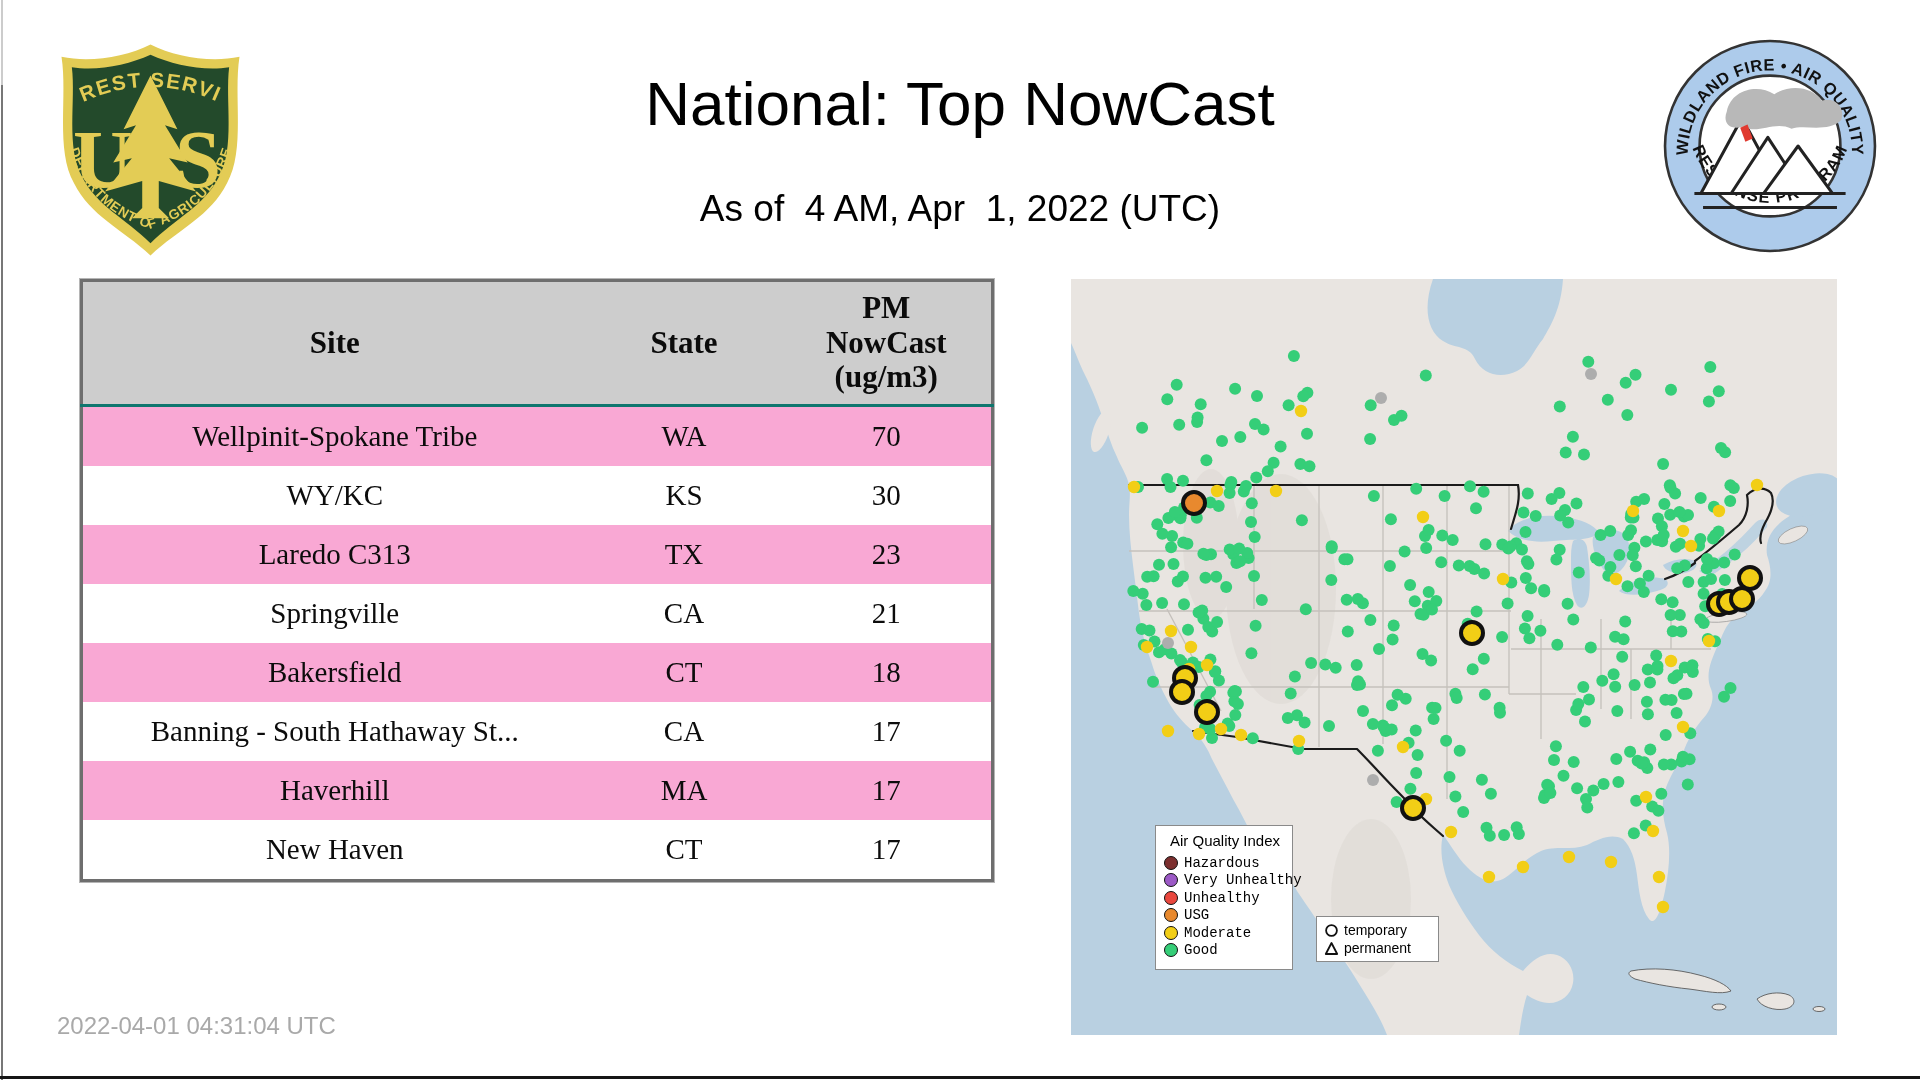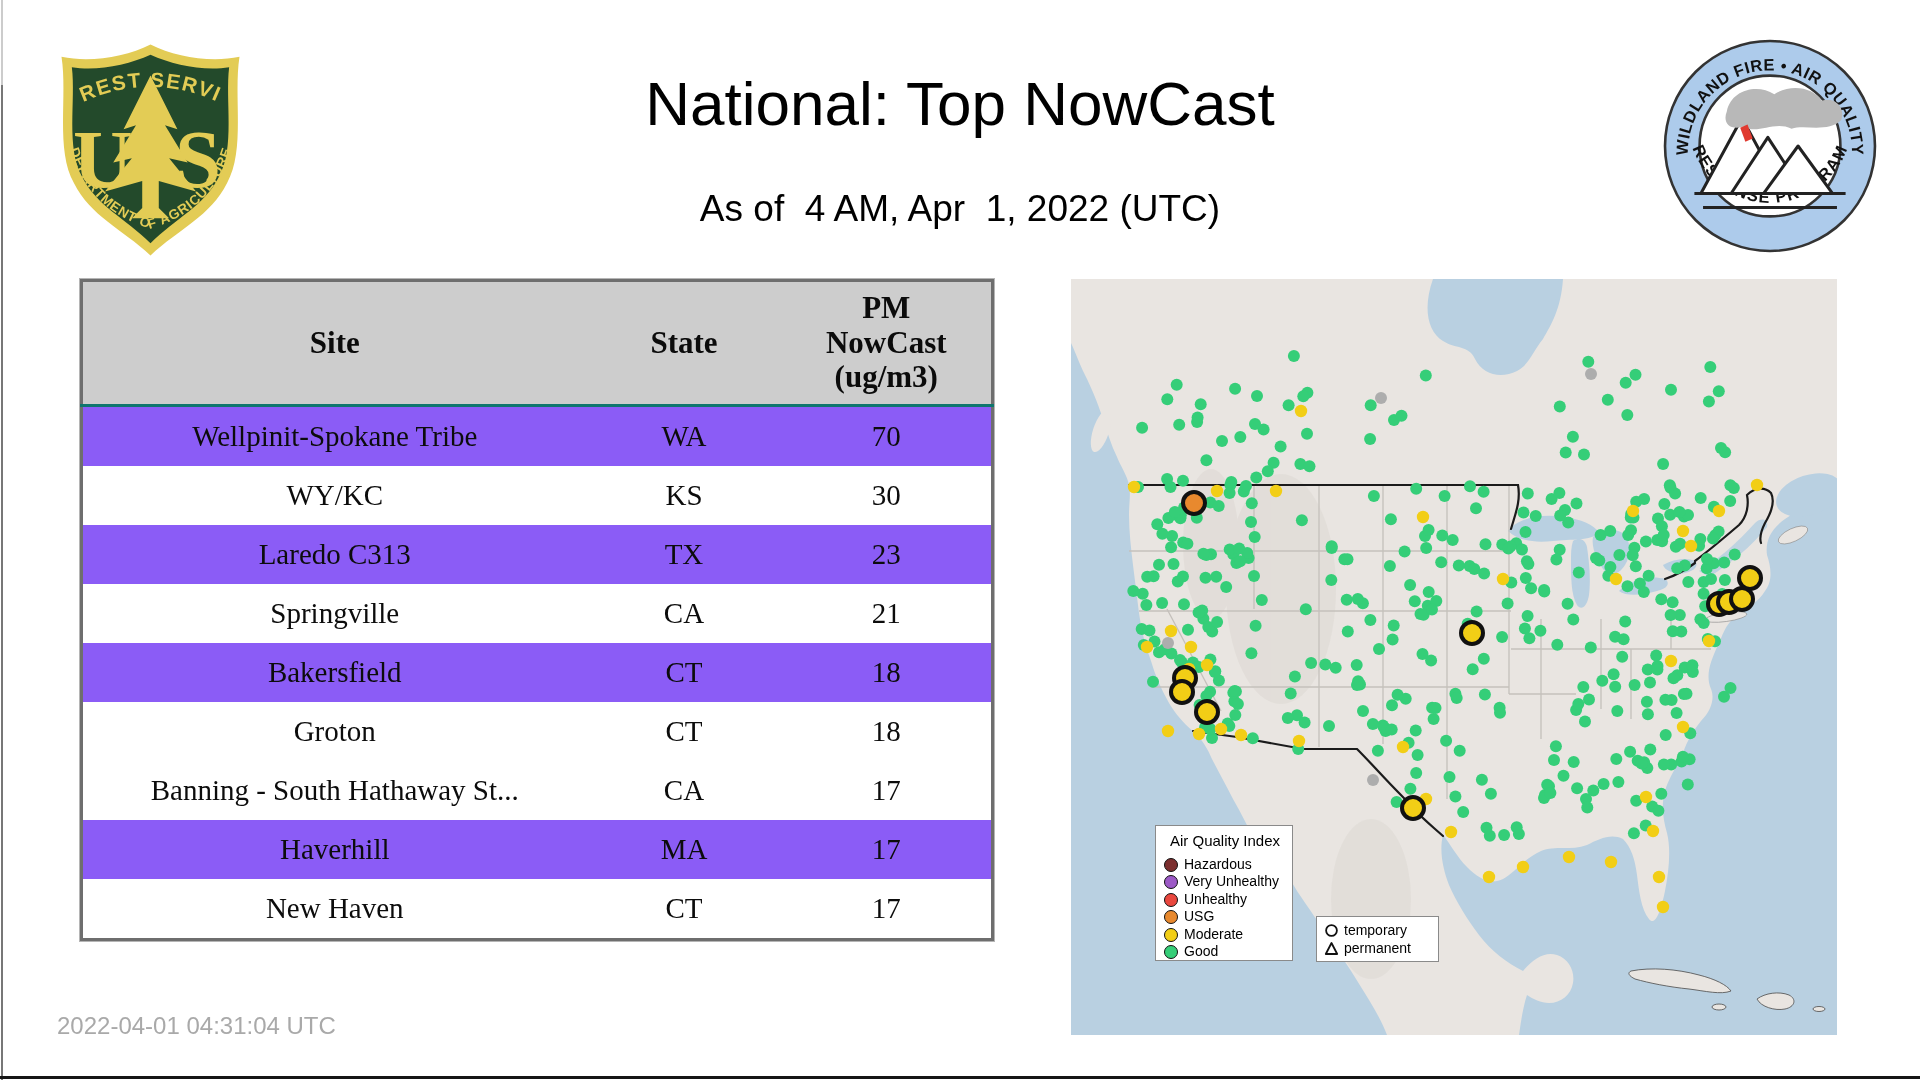--- a/index.html
+++ b/index.html
@@ -16,31 +16,31 @@
 
   
   .tablewrap{position:absolute;left:80px;top:279px;}
   table.now{border-collapse:collapse;table-layout:fixed;width:911px;
     border:3px solid #6e6e6e;box-shadow:0 0 0 1px #b5b5b5;
     font-family:"Liberation Serif",serif;}
   table.now th{background:#cdcdcd;height:120px;font-size:31px;font-weight:bold;color:#0b0b0b;
     text-align:center;vertical-align:middle;border-bottom:3px solid #0f766e;line-height:1.12;}
   table.now td{height:57px;font-size:29px;color:#0c0c0c;text-align:center;vertical-align:middle;
     background:#ffffff;overflow:hidden;white-space:nowrap;}
-  table.now tr.alt td{background:#8b5cf6;}
+  table.now tr.alt td{background:#f9a8d4;}
   .c-site{width:505px;} .c-state{width:195px;} .c-val{width:211px;}
   th .hline{display:block;}
 
   
   .map{position:absolute;left:1071px;top:279px;width:766px;height:756px;}
   .map-overlay{position:absolute;left:1071px;top:279px;width:766px;height:756px;pointer-events:none;}
   .aqi-legend{position:absolute;left:84px;top:546px;width:138px;
-    background:#ffffff;border:1.5px solid #8a8a8a;padding:6px 6px 1px 8px;box-sizing:border-box;}
+    background:#ffffff;border:1.5px solid #8a8a8a;padding:6px 6px 10px 8px;box-sizing:border-box;}
   .aqi-legend .lg-title{font-size:15px;color:#000;text-align:center;margin-bottom:5px;}
-  .lg-row{display:flex;align-items:flex-end;height:17.5px;}
+  .lg-row{display:flex;align-items:center;height:17.5px;font-family:Liberation Mono, monospace;}
   .lg-swatch{width:12px;height:12px;border-radius:50%;border:1.8px solid #111;margin-right:6px;flex:0 0 auto;}
   .lg-label{font-size:14px;color:#000;white-space:nowrap;}
   .mk-legend{position:absolute;left:245px;top:637px;width:123px;
     background:#ffffff;border:1.5px solid #8a8a8a;padding:4px 4px 4px 7px;box-sizing:border-box;}
   .mk-row{display:flex;align-items:center;height:18px;}
   .mk-sym{width:15px;height:15px;margin-right:5px;flex:0 0 auto;}
   .mk-label{font-size:14px;color:#000;white-space:nowrap;}
 
   .fs-logo{position:absolute;left:47px;top:42px;width:207px;height:216px;}
   .wf-logo{position:absolute;left:1662px;top:38px;width:216px;height:216px;}
@@ -130,25 +130,20 @@
           <td>TX</td>
           <td>23</td>
         </tr>
         <tr>
           <td>Springville</td>
           <td>CA</td>
           <td>21</td>
         </tr>
         <tr class="alt">
           <td>Bakersfield</td>
-          <td>CT</td>
-          <td>18</td>
-        </tr>
-        <tr>
-          <td>Groton</td>
           <td>CT</td>
           <td>18</td>
         </tr>
         <tr>
           <td>Banning - South Hathaway St...</td>
           <td>CA</td>
           <td>17</td>
         </tr>
         <tr class="alt">
           <td>Haverhill</td>

